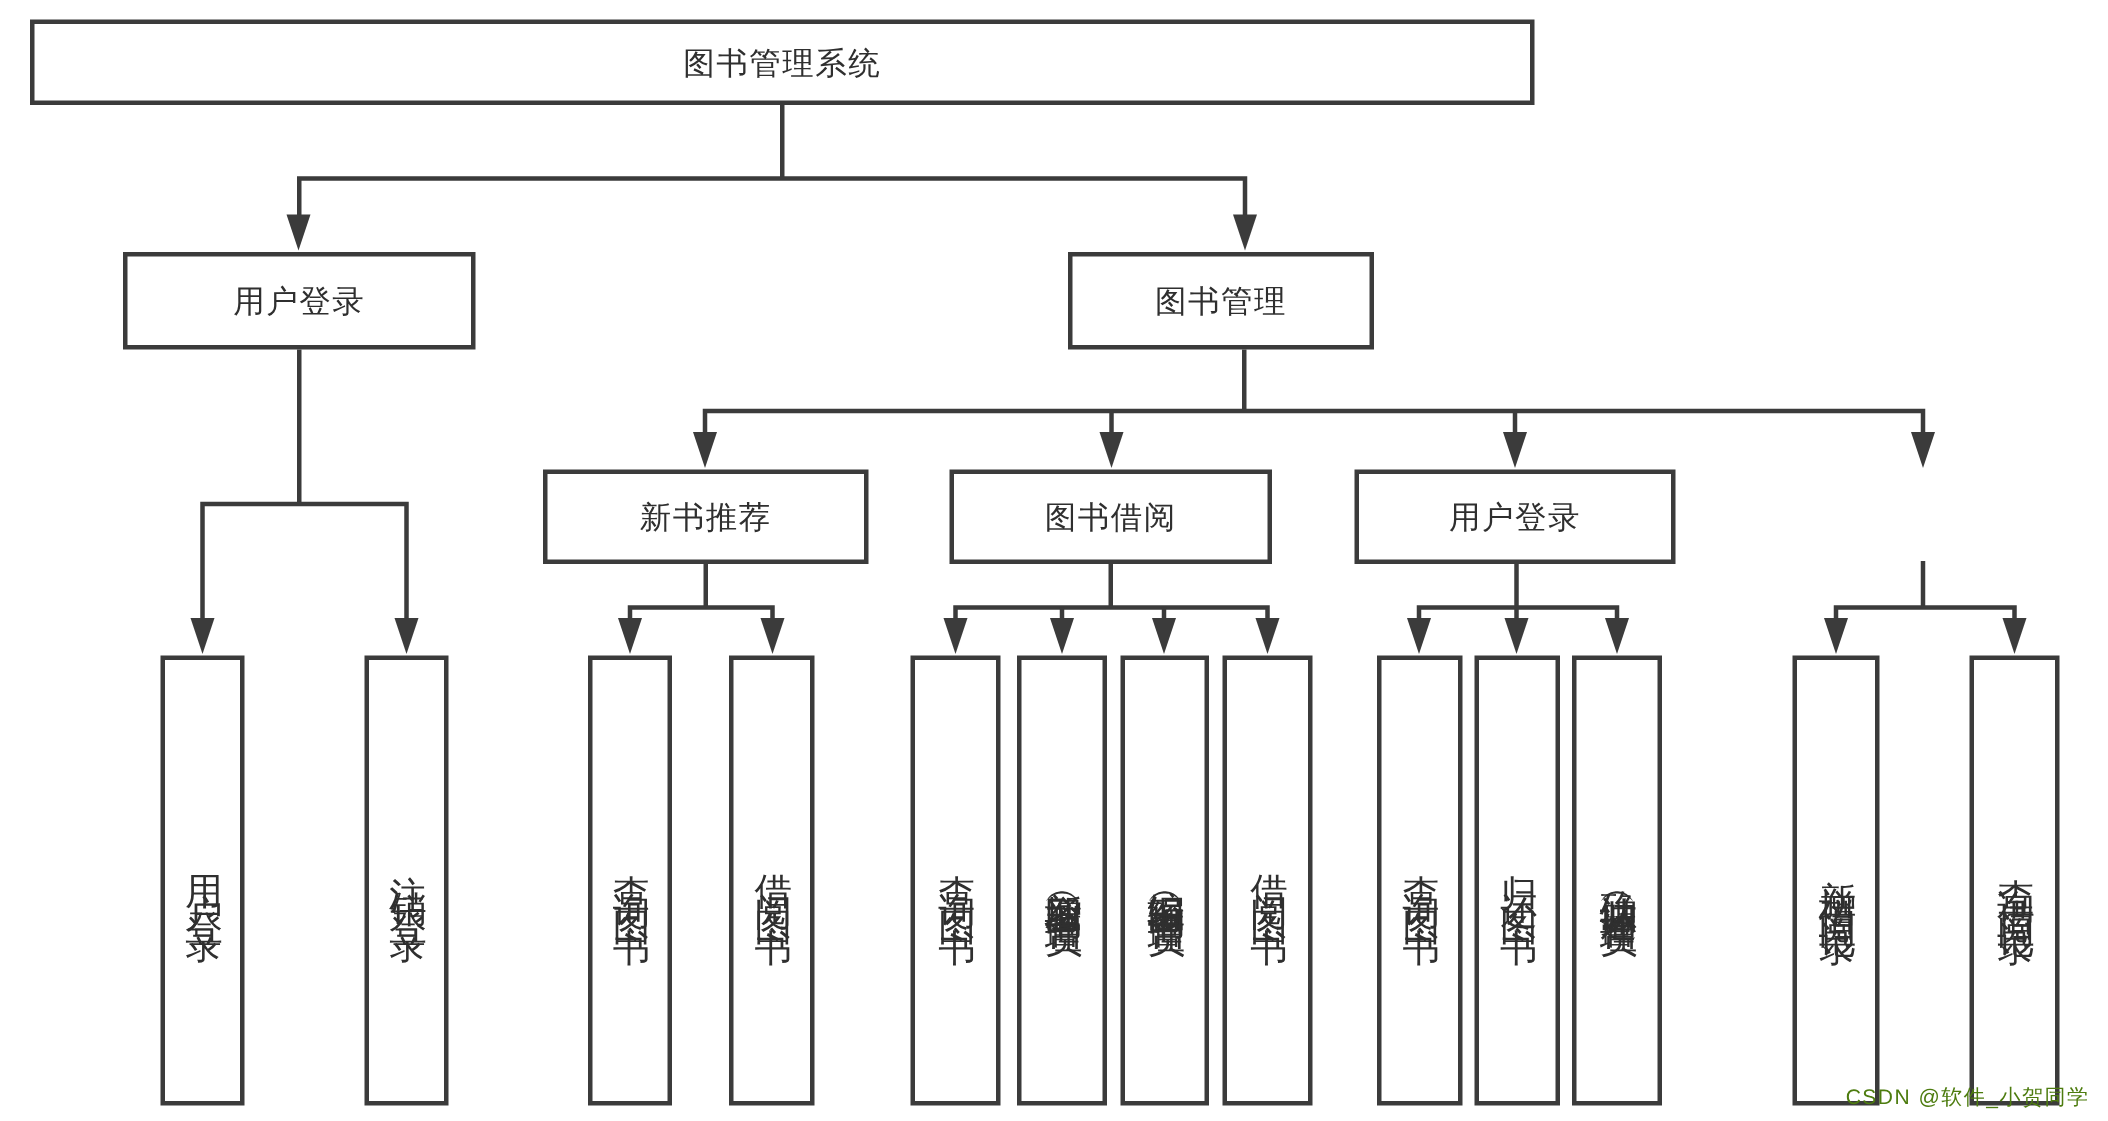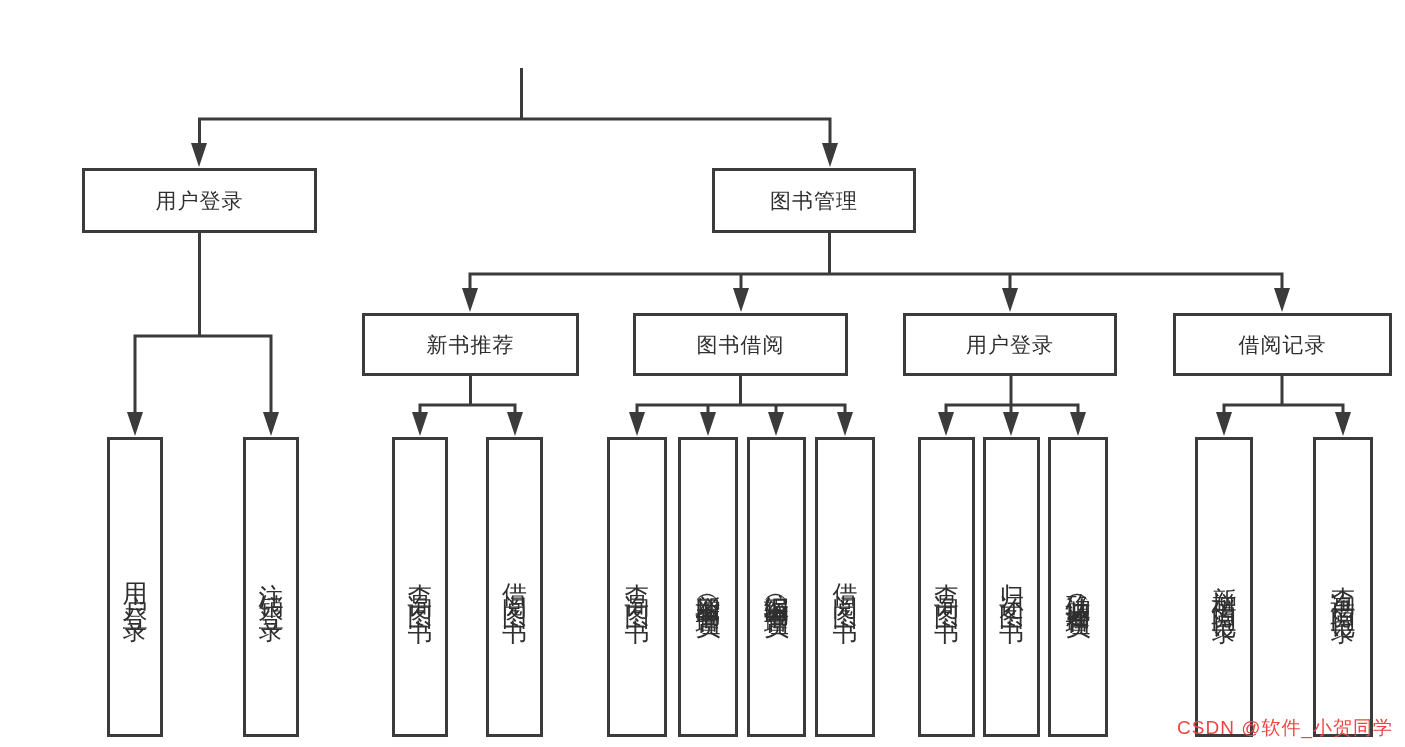--- a/index.html
+++ b/index.html
@@ -31,23 +31,23 @@
     letter-spacing:12px;
     line-height:1;
   }
   .v.mid .v-label{letter-spacing:7px;}
   .v.long .v-label{letter-spacing:3px;}
   #connectors{position:absolute;left:0;top:0;z-index:1;}
   #watermark{
     position:absolute;
     right:12px;
     bottom:6px;
-    font-size:19px;
+    font-size:14px;
     letter-spacing:1px;
-    color:#ef4444;
+    color:#4d7c0f;
     z-index:3;
     white-space:nowrap;
   }
 </style>
 </head>
 <body>
 
 <div id="stage">
 
   <svg id="connectors" width="1405" height="747" viewBox="0 0 1405 747">
@@ -88,39 +88,39 @@
       <path d="M768 412 H784 L776 436 Z"></path>
       <path d="M837 412 H853 L845 436 Z"></path>
       <path d="M938 412 H954 L946 436 Z"></path>
       <path d="M1003 412 H1019 L1011 436 Z"></path>
       <path d="M1070 412 H1086 L1078 436 Z"></path>
       <path d="M1216 412 H1232 L1224 436 Z"></path>
       <path d="M1335 412 H1351 L1343 436 Z"></path>
     </g>
   </svg>
 
+  <div class="box" style="left:20px;top:13px;width:1003px;height:57px">
+    <span class="h-label">图书管理系统</span>
+  </div>
 
   <div class="box" style="left:82px;top:168px;width:235px;height:65px">
     <span class="h-label">用户登录</span>
   </div>
   <div class="box" style="left:712px;top:168px;width:204px;height:65px">
     <span class="h-label">图书管理</span>
   </div>
 
   <div class="box" style="left:362px;top:313px;width:217px;height:63px">
     <span class="h-label">新书推荐</span>
   </div>
   <div class="box" style="left:633px;top:313px;width:215px;height:63px">
     <span class="h-label">图书借阅</span>
   </div>
   <div class="box" style="left:903px;top:313px;width:214px;height:63px">
     <span class="h-label">用户登录</span>
-  </div>
-  <div class="box" style="left:1173px;top:313px;width:219px;height:63px">
-    <span class="h-label">借阅记录</span>
   </div>
 
   <div class="box v" style="left:107px;top:437px;width:56px;height:300px">
     <span class="v-label">用户登录</span>
   </div>
   <div class="box v" style="left:243px;top:437px;width:56px;height:300px">
     <span class="v-label">注销登录</span>
   </div>
 
   <div class="box v" style="left:392px;top:437px;width:56px;height:300px">

